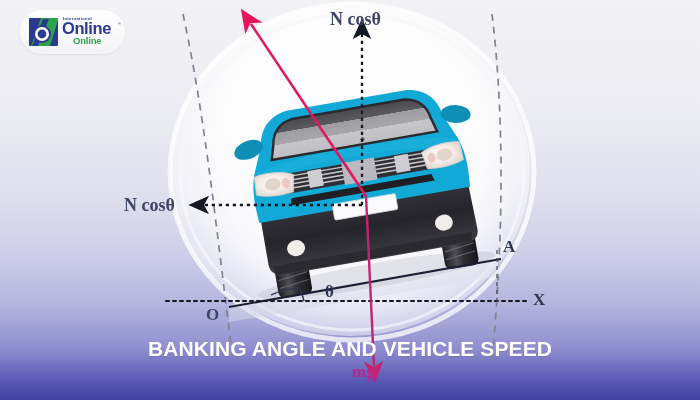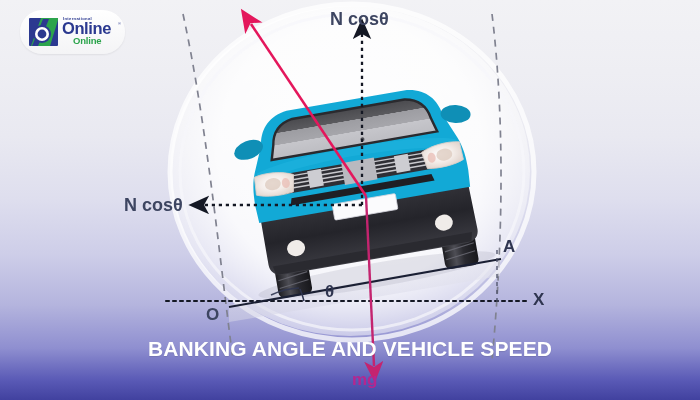--- a/index.html
+++ b/index.html
@@ -67,28 +67,29 @@
     position:absolute;left:55px;top:6px;font-size:4px;color:#2b3990;
   }
 
   
   .lbl{
     position:absolute;
     font-weight:bold;
     color:#3d4561;
     white-space:nowrap;
     line-height:1;
+    font-family:Liberation Serif, serif;
   }
   #lbl-ncos{left:330px;top:10px;font-size:18px;}
   #lbl-nsin{left:124px;top:196px;font-size:18px;}
   #lbl-theta{left:325px;top:283px;font-size:17px;color:#2f3550;}
   #lbl-O{left:206px;top:306px;font-size:17px;color:#3d4561;}
   #lbl-A{left:503px;top:238px;font-size:17px;color:#2f3550;}
   #lbl-X{left:533px;top:291px;font-size:17px;color:#2f3550;}
-  #lbl-mg{left:352px;top:363px;font-size:17px;color:#b5268f;margin-top:8px;}
+  #lbl-mg{left:352px;top:363px;font-size:17px;color:#b5268f;}
 
   .title{
     position:absolute;left:0;top:337px;width:700px;
     text-align:center;
     font-size:21px;font-weight:bold;color:#ffffff;
     letter-spacing:0.1px;
     text-shadow:0 1px 1px rgba(0,0,0,0.10);
   }
 </style>
 </head>

